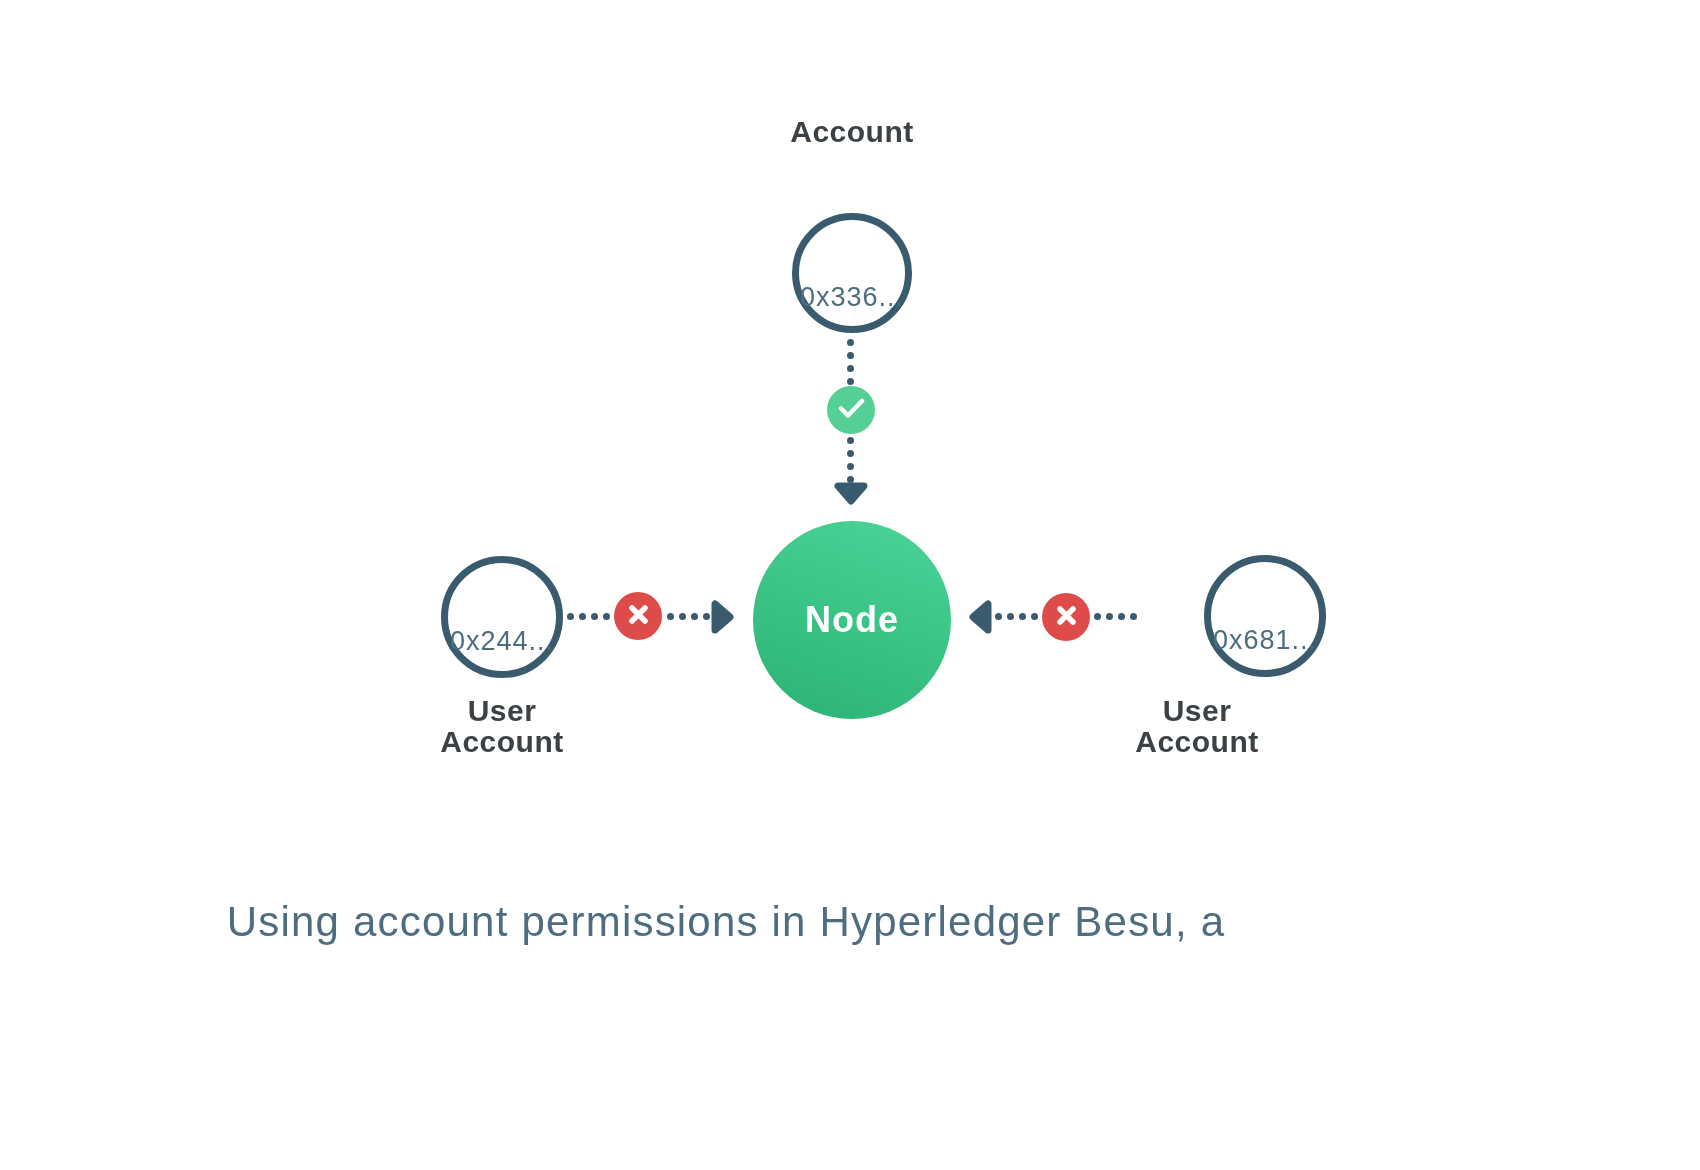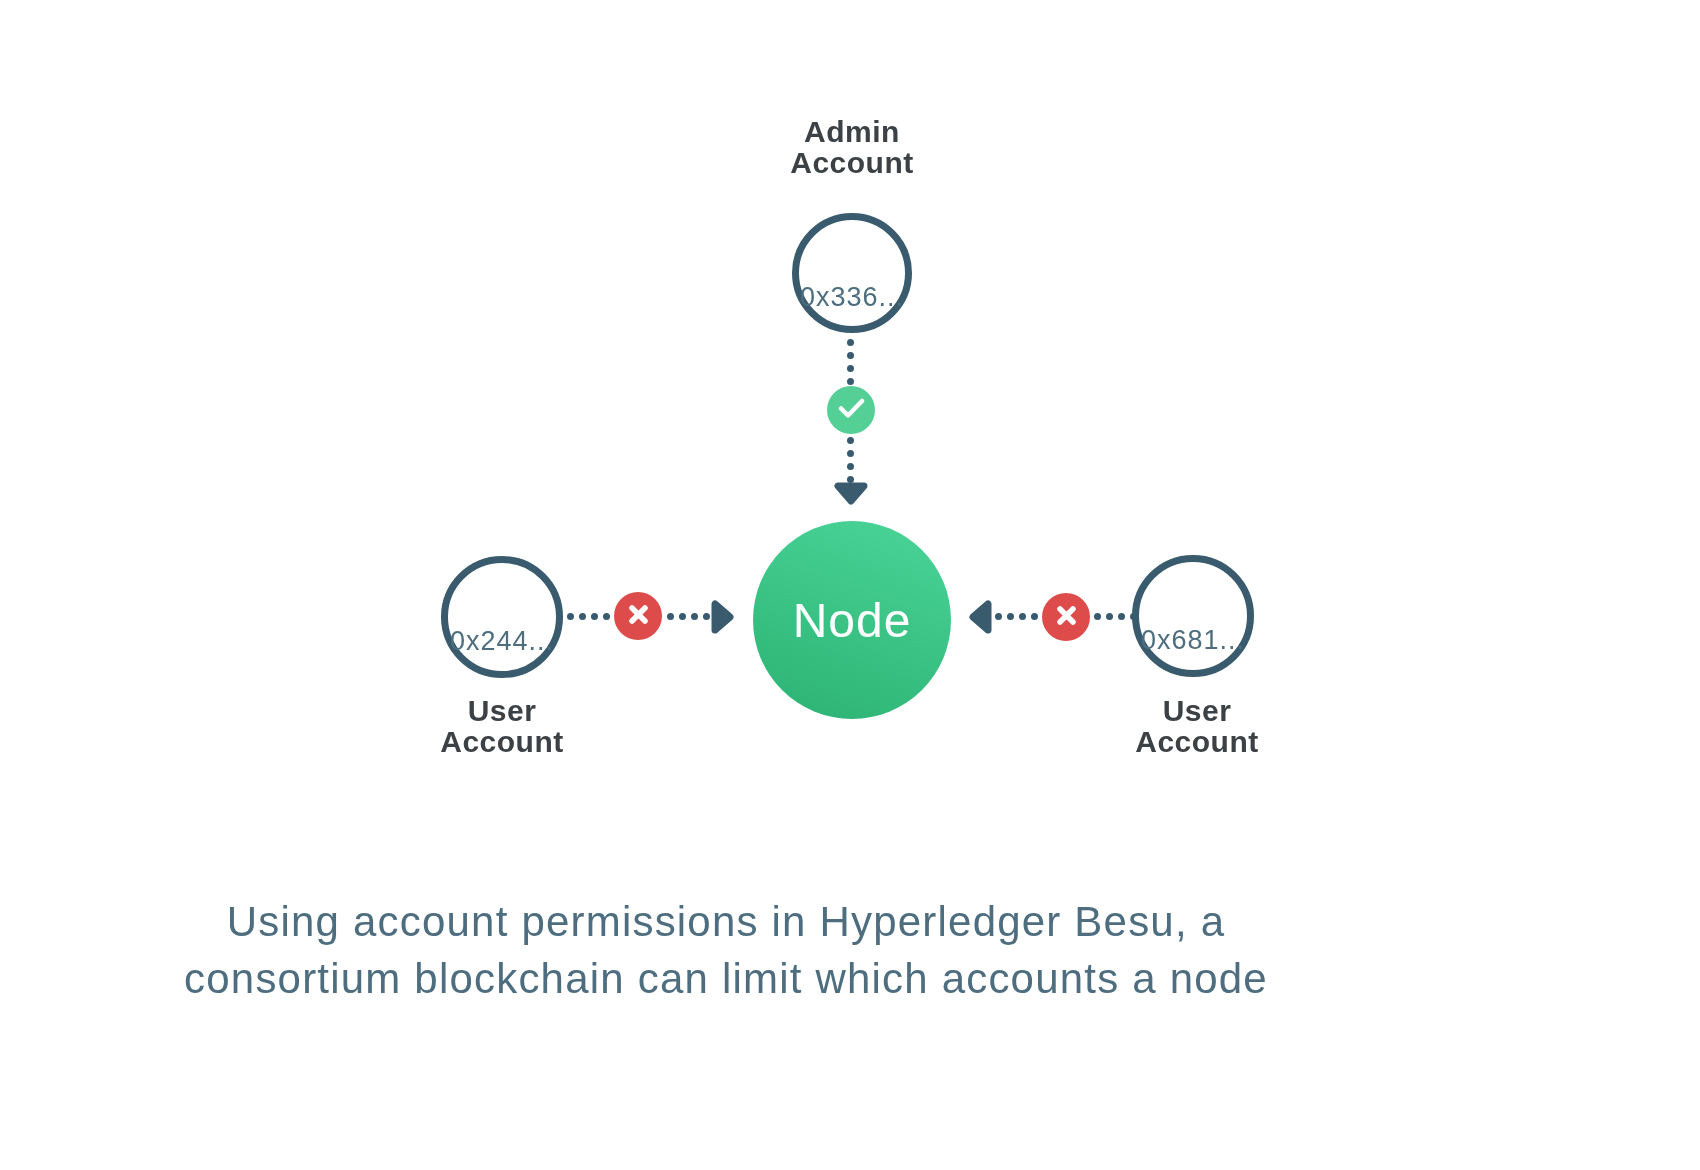--- a/index.html
+++ b/index.html
@@ -43,32 +43,32 @@
 
   
   .admin-label{left:702px;top:116px;width:300px;}
   .admin-circle{left:792px;top:213px;width:120px;height:120px;}
 
   
   .left-circle{left:441px;top:556px;width:122px;height:122px;text-align:center;}
   .left-label{left:352px;top:695px;width:300px;}
 
   
-  .right-circle{left:1132px;top:555px;width:122px;height:122px;justify-content:center;}
+  .right-circle{left:1204px;top:555px;width:122px;height:122px;justify-content:center;}
   .right-label{left:1047px;top:695px;width:300px;}
 
   
   .node-circle{
     left:753px;top:521px;width:198px;height:198px;
     border-radius:50%;
     background:linear-gradient(200deg,var(--green-light) 8%,var(--green-dark) 95%);
     display:flex;align-items:center;justify-content:center;
   }
   .node-label{
-    color:#fff;font-weight:normal;font-size:48px;letter-spacing:1px;text-align:center;
+    color:#fff;font-weight:bold;font-size:36px;letter-spacing:1px;text-align:center;
   }
 
   
   .dot{width:7px;height:7px;border-radius:50%;background:var(--slate);flex:0 0 auto;}
   .dots-v{display:flex;flex-direction:column;gap:6px;align-items:center;}
   .dots-h{display:flex;flex-direction:row;gap:5px;align-items:center;}
 
   .v-dots-1{left:847px;top:339px;}
   .v-dots-2{left:847px;top:437px;}
   .h-dots-l1{left:567px;top:613px;}
@@ -98,21 +98,20 @@
     color:var(--caption);
     font-size:42px;
     line-height:57px;
     letter-spacing:1.2px;
   }
 </style>
 </head>
 <body>
 
 <div class="abs acct-label admin-label">
-  <div>Admin</div>
   <div>Account</div>
 </div>
 
 <div class="abs acct-circle admin-circle">
   <span class="acct-address">0x336...</span>
 </div>
 
 <div class="abs dots-v v-dots-1">
   <span class="dot"></span>
   <span class="dot"></span>
@@ -214,14 +213,13 @@
   <span class="acct-address">0x681...</span>
 </div>
 
 <div class="abs acct-label right-label">
   <div>User</div>
   <div>Account</div>
 </div>
 
 <div class="abs caption">
   <div>Using account permissions in Hyperledger Besu, a</div>
-  <div>consortium blockchain can limit which accounts a node</div>
 </div>
 
 </body></html>

